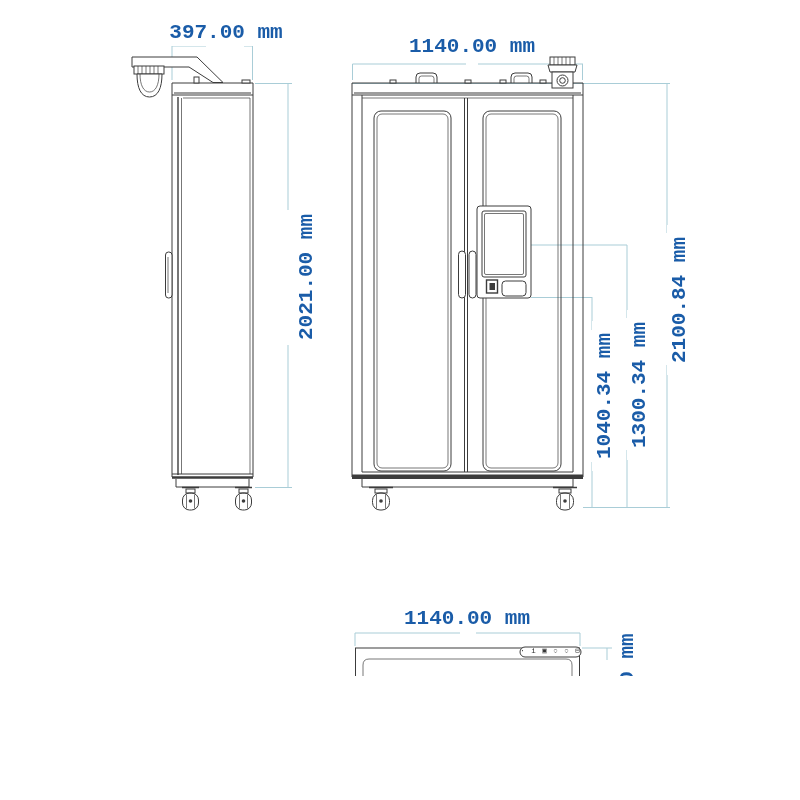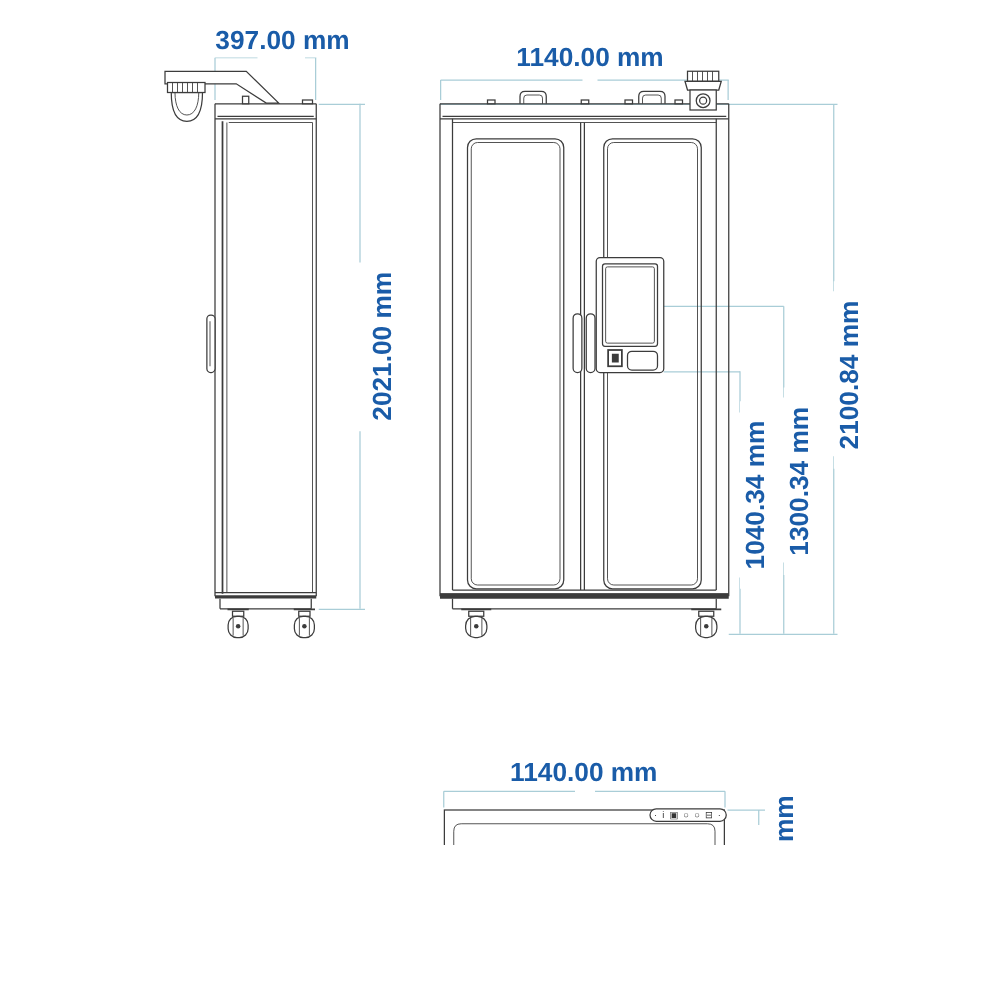--- a/index.html
+++ b/index.html
@@ -4,21 +4,21 @@
 <style>
   :root{
     --dimension-text:#1a5ca8;
     --dimension-line:#a9cdd7;
     --drawing-line:#3c3c3c;
     --canvas-bg:#ffffff;
   }
   html,body{margin:0;padding:0;background:#fff;}
   #canvas{
     position:relative;width:800px;height:676px;background:var(--canvas-bg);
-    overflow:hidden;font-family:Liberation Sans, sans-serif;
+    overflow:hidden;font-family:Liberation Mono, monospace;
   }
   #drawing{position:absolute;left:0;top:0;}
   .ink{stroke:var(--drawing-line);fill:none;stroke-width:1;}
   .ink-thick{stroke:var(--drawing-line);fill:none;stroke-width:2.6;}
   .ink-med{stroke:var(--drawing-line);fill:none;stroke-width:1.4;}
   .ink-thin{stroke:var(--drawing-line);fill:none;stroke-width:0.7;}
   .wfill{fill:#ffffff;stroke:var(--drawing-line);stroke-width:1;}
   .dfill{fill:var(--drawing-line);stroke:none;}
   .dim{stroke:var(--dimension-line);fill:none;stroke-width:1;}
   .dim-label{

